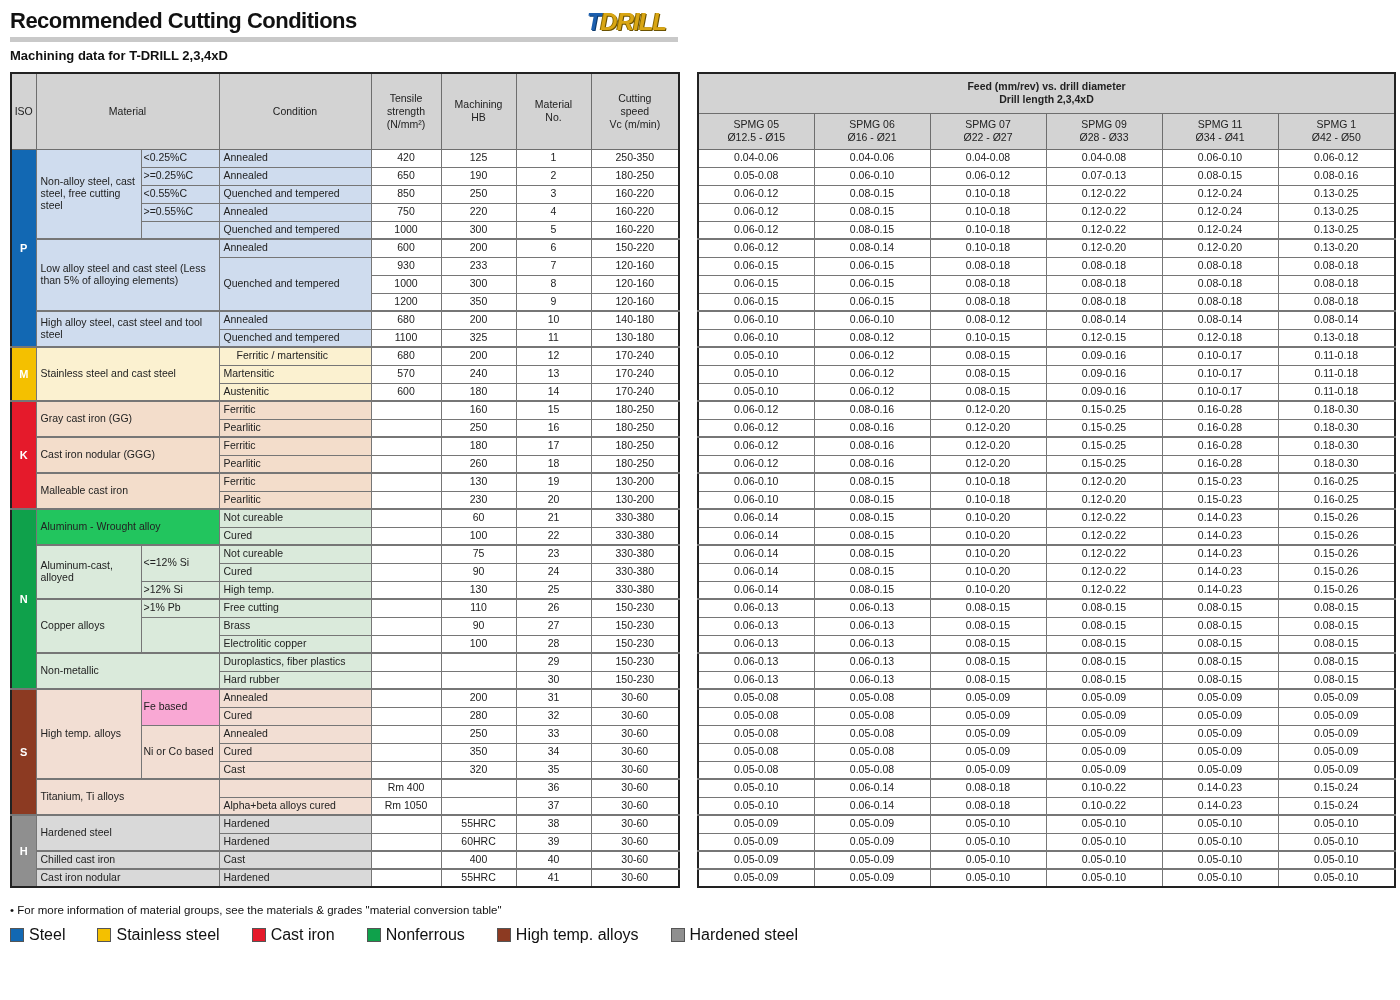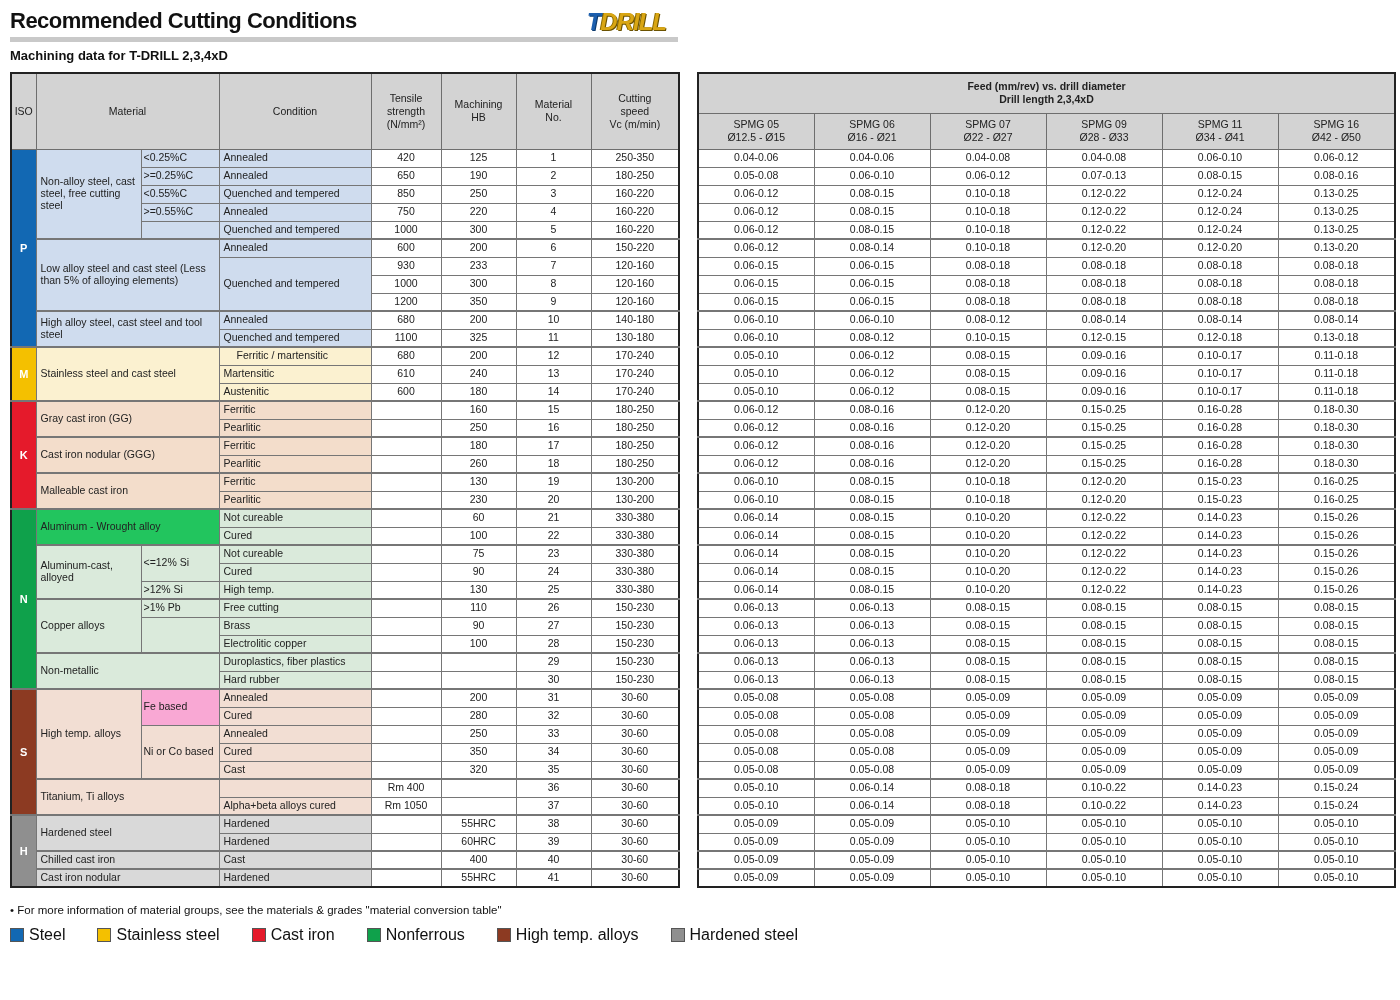--- a/index.html
+++ b/index.html
@@ -174,21 +174,21 @@
             <td class="iso gs" rowspan="3" style="background: rgb(244, 192, 0); color: rgb(255, 255, 255);">M</td>
             <td class="mat gs" rowspan="3" colspan="2" style="background: rgb(251, 241, 208);">Stainless steel and cast steel</td>
             <td class="cond gs" style="background: rgb(251, 241, 208); padding-left: 17px;">Ferritic / martensitic</td>
             <td class="num gs">680</td>
             <td class="num gs">200</td>
             <td class="num gs">12</td>
             <td class="num gs">170-240</td>
           </tr>
           <tr>
             <td class="cond" style="background: rgb(251, 241, 208);">Martensitic</td>
-            <td class="num">610</td>
+            <td class="num">570</td>
             <td class="num">240</td>
             <td class="num">13</td>
             <td class="num">170-240</td>
           </tr>
           <tr>
             <td class="cond" style="background: rgb(251, 241, 208);">Austenitic</td>
             <td class="num">600</td>
             <td class="num">180</td>
             <td class="num">14</td>
             <td class="num">170-240</td>
@@ -425,21 +425,21 @@
             <th class="pre">SPMG 05
 Ø12.5 - Ø15</th>
             <th class="pre">SPMG 06
 Ø16 - Ø21</th>
             <th class="pre">SPMG 07
 Ø22 - Ø27</th>
             <th class="pre">SPMG 09
 Ø28 - Ø33</th>
             <th class="pre">SPMG 11
 Ø34 - Ø41</th>
-            <th class="pre">SPMG 16
+            <th class="pre">SPMG 1
 Ø42 - Ø50</th>
           </tr>
       </thead>
       <tbody id="right-body">
           <tr>
             <td class="num">0.04-0.06</td>
             <td class="num">0.04-0.06</td>
             <td class="num">0.04-0.08</td>
             <td class="num">0.04-0.08</td>
             <td class="num">0.06-0.10</td>

